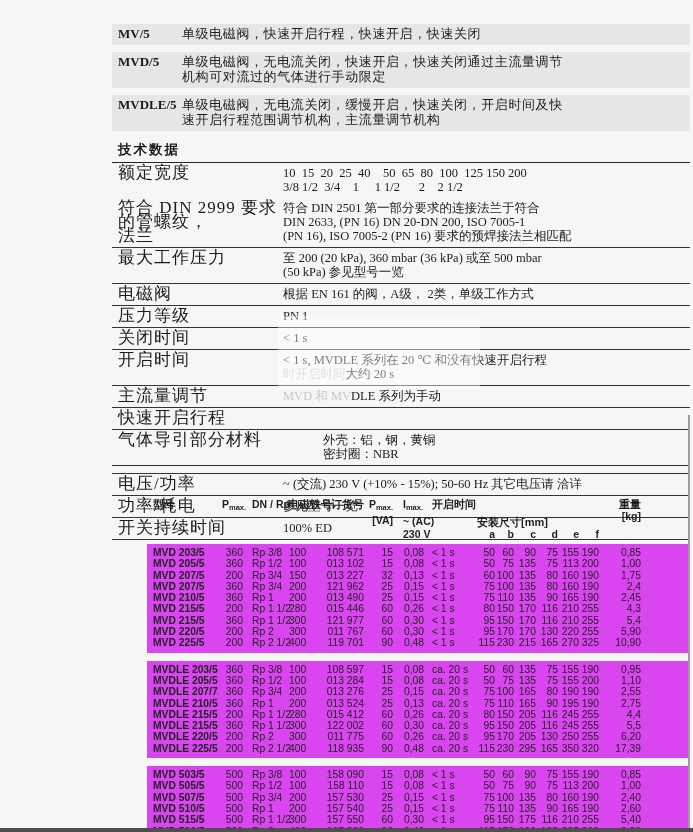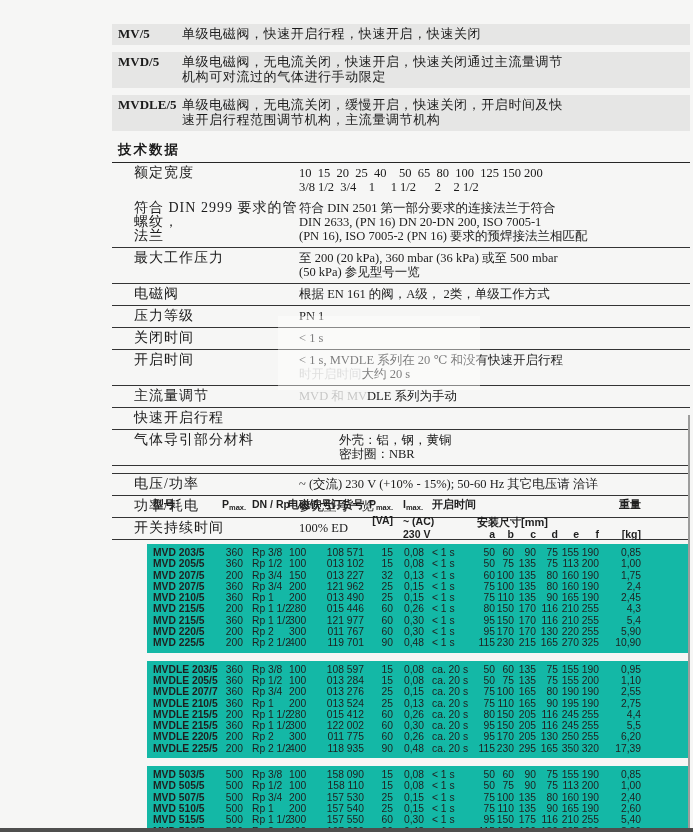--- a/index.html
+++ b/index.html
@@ -24,22 +24,22 @@
 
   
   .specs{width:578px;}
   .spec-row{display:flex;padding:3px 0 4px 0;border-top:1px solid #343434;}
   .specs .spec-row:nth-of-type(1),
   .specs .spec-row:nth-of-type(2){border-top:none;}
   .specs .spec-row:nth-of-type(10){border-bottom:1px solid #343434;gap:40px;}
   .specs .spec-row:nth-of-type(11){margin-top:7px;}
   .specs .spec-row:nth-of-type(13){border-bottom:1.4px solid #343434;}
   .spec-label{
-    width:171px;flex:0 0 171px;font-size:14px;line-height:14px;
-    padding-left:6px;box-sizing:border-box;letter-spacing:1px;white-space:pre-wrap;margin-left:16px;
+    width:171px;flex:0 0 171px;font-size:17px;line-height:14px;
+    padding-left:6px;box-sizing:border-box;letter-spacing:1px;white-space:pre-wrap;
   }
   .spec-value{flex:1;font-size:12.5px;line-height:14px;white-space:pre-wrap;}
   .ghost{opacity:0.22;}
 
   
   .scan-patch{
     position:absolute;left:278px;top:316px;width:202px;height:74px;
     background:rgba(255,255,255,0.42);pointer-events:none;z-index:4;
   }
 
@@ -59,26 +59,26 @@
   .h-pmax{text-align:right;}
   .h-dn{padding-left:9px;}
   .h-coil{padding-left:2px;}
   .h-order{text-align:right;}
   .h-pva{text-align:right;display:flex;flex-direction:column;align-items:flex-end;}
   .h-imax{padding-left:10px;display:flex;flex-direction:column;justify-content:space-between;}
   .h-open{padding-left:8px;}
   .h-dims{grid-column:9 / span 6;display:flex;flex-direction:column;justify-content:flex-end;}
   .h-dim-letters{display:grid;grid-template-columns:18px 19px 22px 22px 21px 20px;}
   .h-dim-letters span{text-align:right;}
-  .h-weight{text-align:right;display:flex;flex-direction:column;justify-content:space-between;align-items:flex-end;}
+  .h-weight{text-align:right;display:flex;flex-direction:column;align-items:flex-end;}
   .sub{font-size:7.5px;vertical-align:-2px;}
   .latin{font-size:10.5px;}
 
   
-  .t-group{background:#14b8a6;padding:3px 0 4px 0;margin-bottom:8px;}
+  .t-group{background:#d946ef;padding:3px 0 4px 0;margin-bottom:8px;}
   .t-row{height:11.3px;line-height:11.3px;font-size:10.3px;}
   .t-row span{display:block;white-space:nowrap;}
   .t-row span:nth-of-type(1){font-weight:bold;padding-left:6px;}
   .t-row span:nth-of-type(2){text-align:right;}
   .t-row span:nth-of-type(3){padding-left:9px;}
   .t-row span:nth-of-type(4){padding-left:3px;}
   .t-row span:nth-of-type(5){text-align:right;}
   .t-row span:nth-of-type(6){text-align:right;}
   .t-row span:nth-of-type(7){text-align:right;}
   .t-row span:nth-of-type(8){padding-left:8px;}

